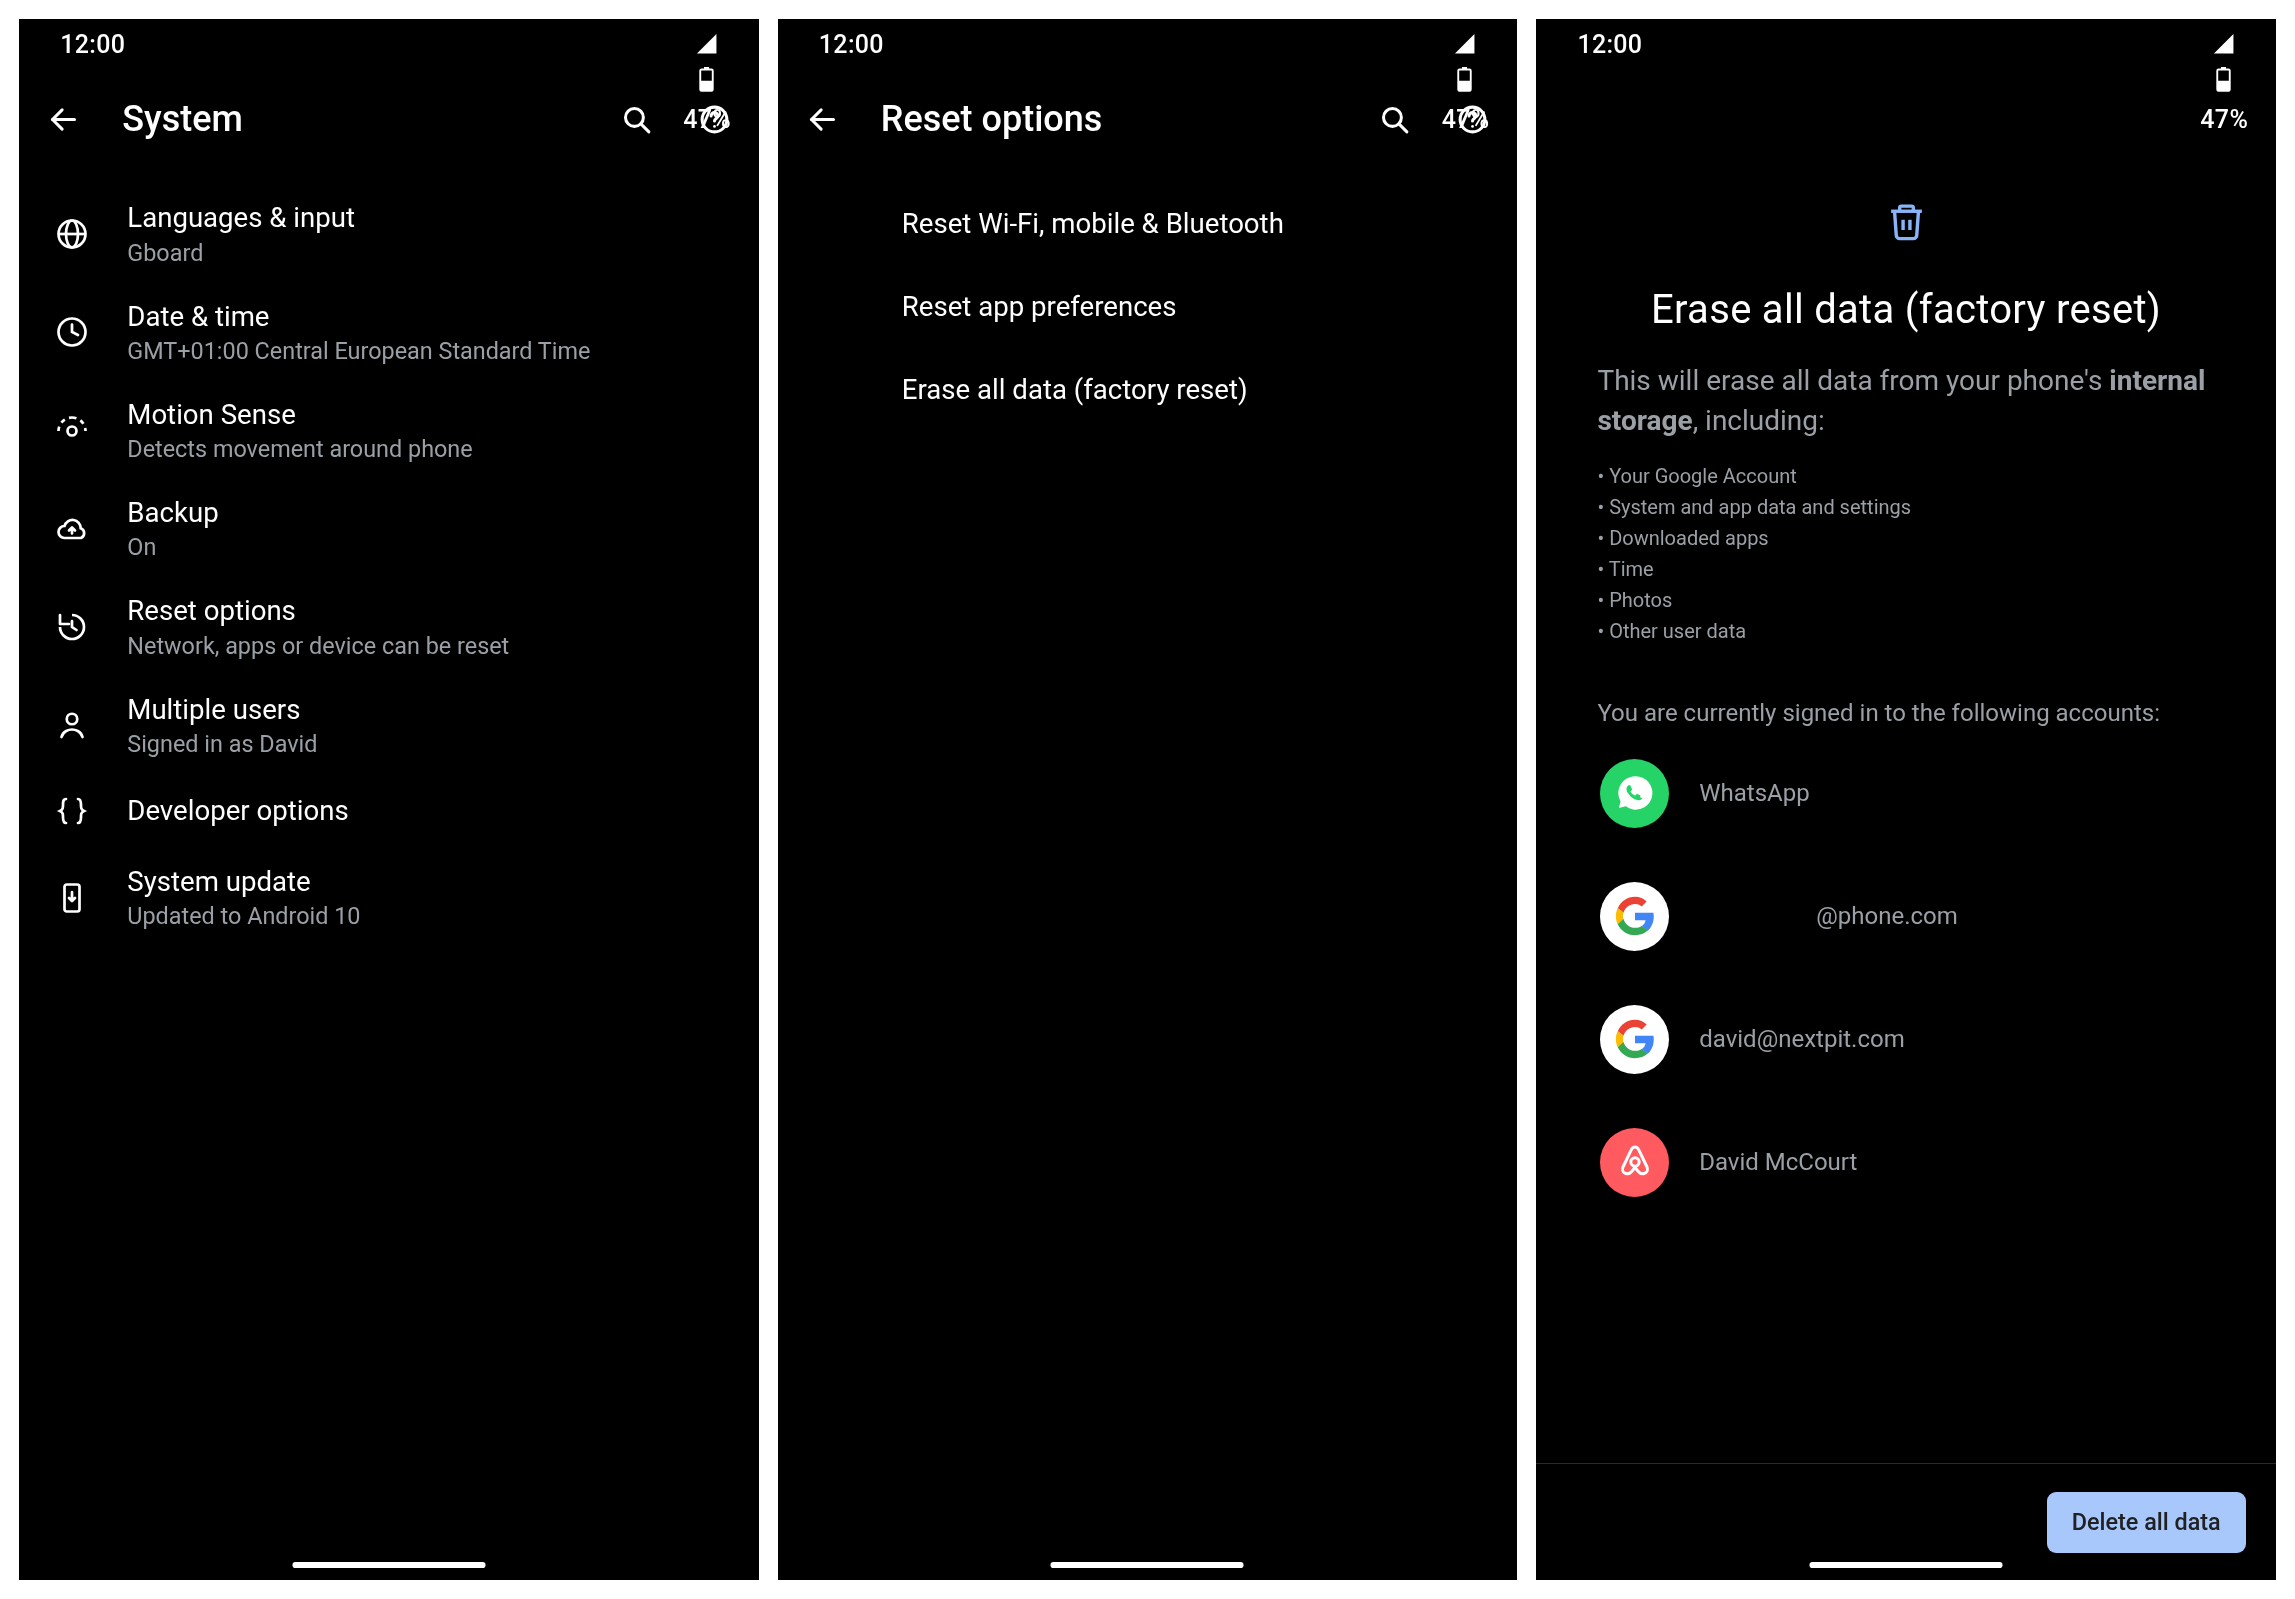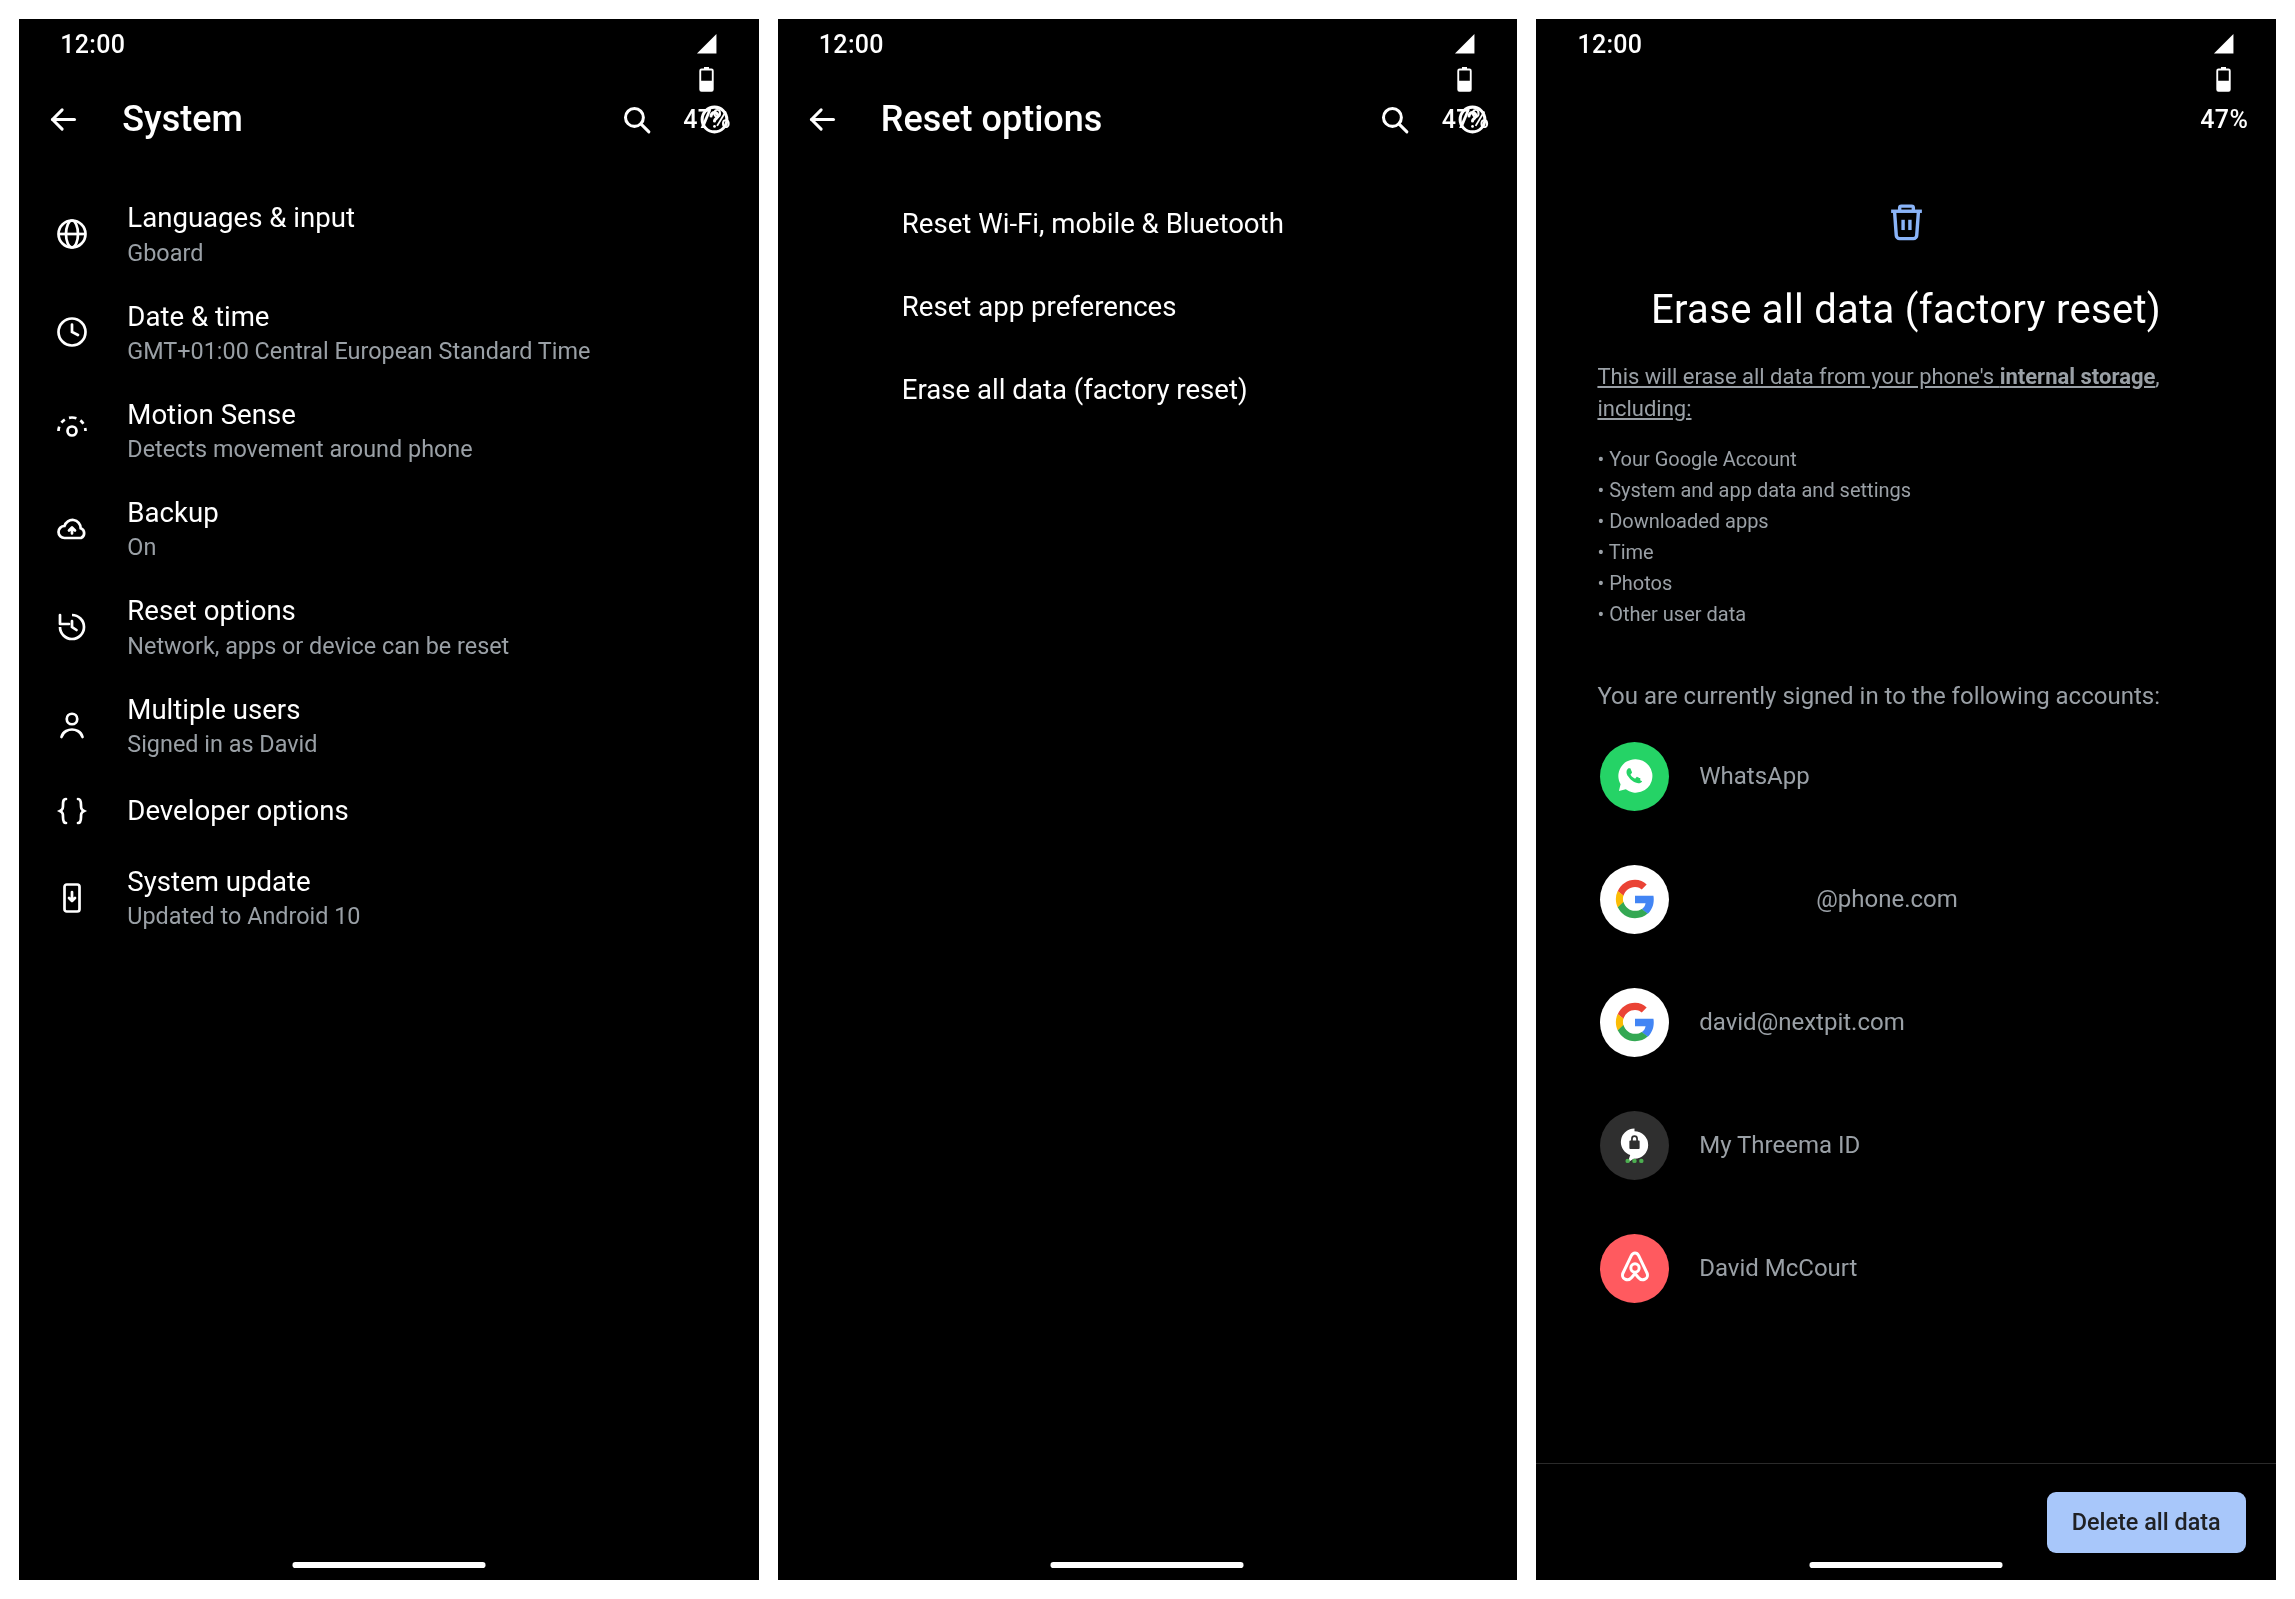--- a/index.html
+++ b/index.html
@@ -63,21 +63,21 @@
   .simple-list { padding-top: 13.8px; }
   .simple-item {
     padding: 25px 0 25px 124px;
     font-size: 27.6px;
   }
 
   
   .s3-body { padding: 0 61px 0 61px; color:#fff; }
   .s3-trash-wrap { display:flex; justify-content:center; padding-top: 131px; padding-bottom: 41px;}
   .s3-title { font-size: 40px; text-align:center; font-weight: 400; letter-spacing: 0.3px; }
-  .s3-desc  { font-size: 22px; color:#9aa0a6; margin-top: 27.6px; line-height: 1.45; text-decoration: underline; }
+  .s3-desc  { font-size: 28px; color:#9aa0a6; margin-top: 27.6px; line-height: 1.45; }
   .s3-desc .bold { color:#9aa0a6; font-weight: 700; }
   .s3-bullets { margin-top: 19.3px; font-size: 20px; color:#9aa0a6; line-height: 1.55; }
   .s3-bullets div::before { content:"• "; }
   .s3-signed { margin-top: 48px; font-size: 24px; color:#9aa0a6; line-height:1.5;}
   .accounts { margin-top: 27.6px; display:flex; flex-direction:column; gap: 54px; padding-left: 2.8px;}
   .account { display:flex; align-items:center; gap: 30px; }
   .account .avatar {
     width: 69px; height: 69px; border-radius: 50%;
     display:flex; align-items:center; justify-content:center;
     flex: 0 0 69px;
@@ -443,31 +443,20 @@
           <svg width="40" height="40" viewBox="0 0 48 48">
                 <path fill="#EA4335" d="M24 9.5c3.9 0 6.6 1.7 8.1 3.1l5.9-5.9C34.4 3.3 29.7 1 24 1 14.8 1 6.9 6.6 3.3 14.7l6.9 5.4C12 14 17.5 9.5 24 9.5z"></path>
                 <path fill="#4285F4" d="M46.5 24.5c0-1.6-.1-3.1-.4-4.5H24v9h12.7c-.5 3-2.2 5.5-4.7 7.2l7.2 5.6c4.2-3.9 7.3-9.7 7.3-17.3z"></path>
                 <path fill="#FBBC05" d="M10.2 28.1A14.6 14.6 0 019.5 24c0-1.4.2-2.8.6-4.1l-6.9-5.4A23 23 0 001 24c0 3.7.9 7.2 2.3 10.3l6.9-6.2z"></path>
                 <path fill="#34A853" d="M24 47c6.2 0 11.4-2 15.2-5.5l-7.2-5.6c-2 1.4-4.7 2.3-8 2.3-6.5 0-12-4.5-13.8-10.6l-6.9 6.2C6.9 41.4 14.8 47 24 47z"></path>
               </svg>
         </span>
         <span class="name">david@nextpit.com</span>
       </div>
 
-      <div class="account">
-        <span class="avatar bg-threema">
-          <svg width="41" height="41" viewBox="0 0 24 24" fill="#fff">
-                <path d="M12 2a8 8 0 00-8 8c0 3.5 2.3 6.5 5.5 7.6L8 22l3.5-2.3c.2 0 .3 0 .5 0a8 8 0 000-16zm-2 7V8a2 2 0 114 0v1h.5a.5.5 0 01.5.5v4a.5.5 0 01-.5.5h-5a.5.5 0 01-.5-.5v-4a.5.5 0 01.5-.5H10zm1 0h2V8a1 1 0 10-2 0v1z"></path>
-                <circle cx="8" cy="21" r="1.3" fill="#4caf50"></circle>
-                <circle cx="12" cy="21" r="1.3" fill="#4caf50"></circle>
-                <circle cx="16" cy="21" r="1.3" fill="#4caf50"></circle>
-              </svg>
-        </span>
-        <span class="name">My Threema ID</span>
-      </div>
 
       <div class="account">
         <span class="avatar bg-airbnb">
           <svg width="40" height="40" viewBox="0 0 24 24" fill="none" stroke="#fff" stroke-width="1.8" stroke-linejoin="round">
                 <path d="M12 3c1 0 1.7.6 2.2 1.6l5 10.4c.6 1.3.2 3-1.2 3.7-1.4.7-3 .2-4-1l-2-2.4-2 2.4c-1 1.2-2.6 1.7-4 1-1.4-.7-1.8-2.4-1.2-3.7l5-10.4C10.3 3.6 11 3 12 3z"></path>
                 <circle cx="12" cy="12" r="2.5"></circle>
               </svg>
         </span>
         <span class="name">David McCourt</span>
       </div>

